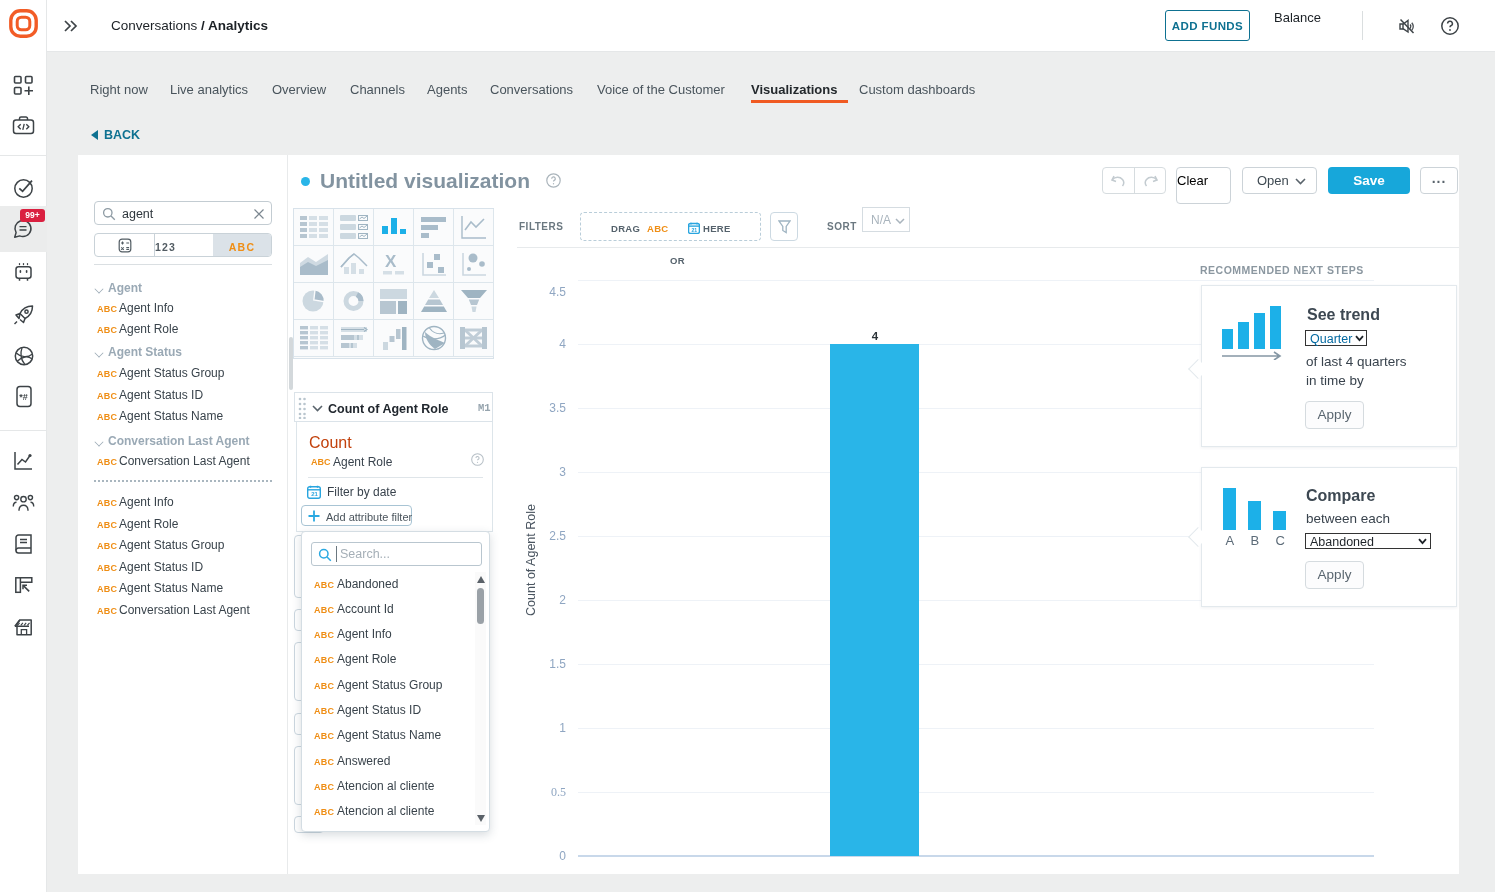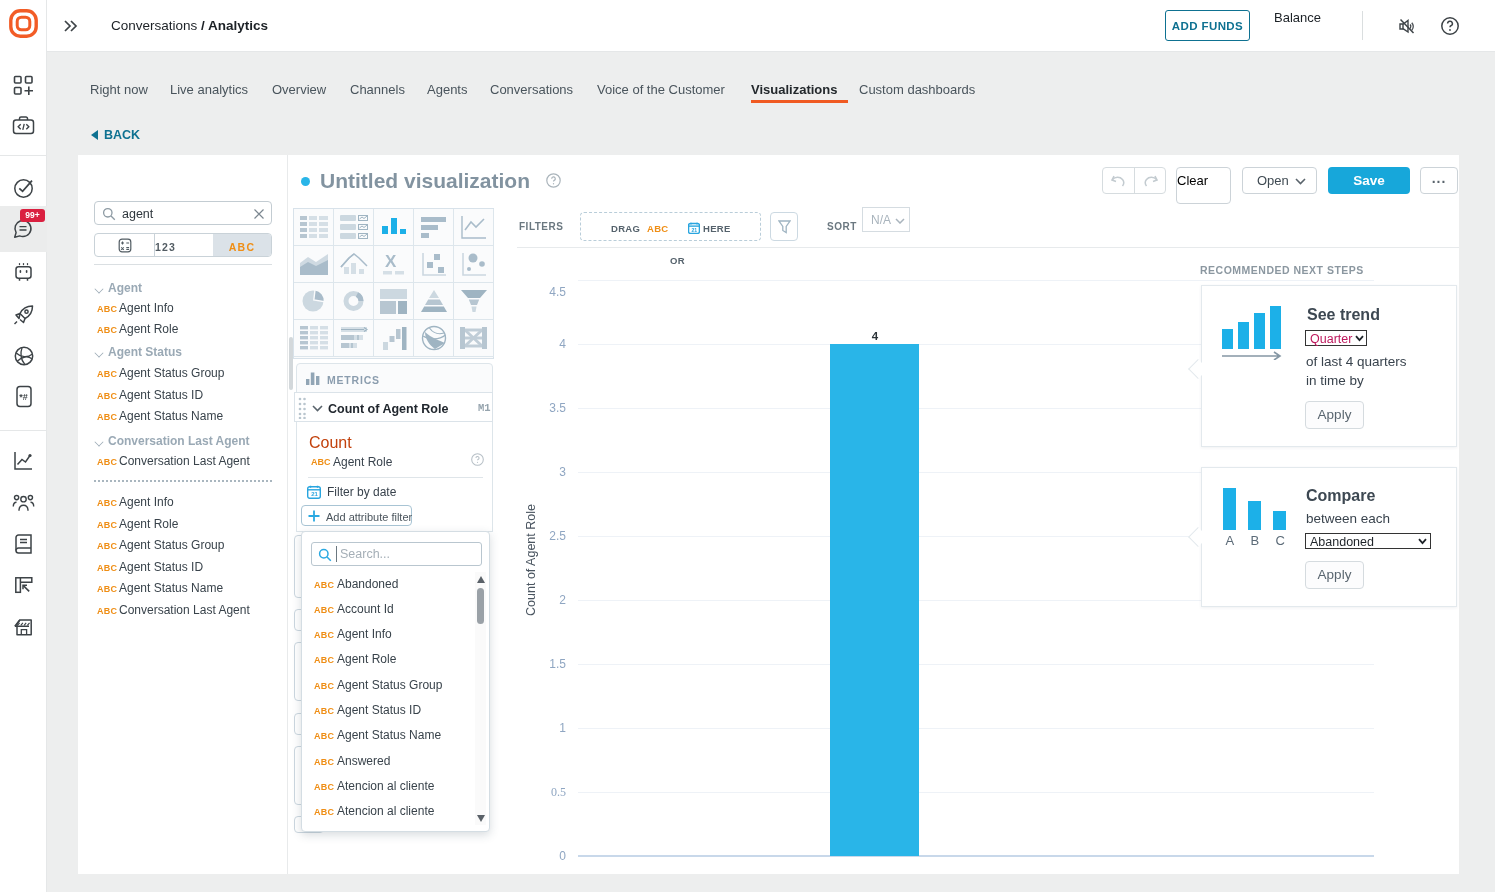--- a/index.html
+++ b/index.html
@@ -437,28 +437,20 @@
             <path d="M5 4 L22 4"></path>
             <path d="M5 4 L22 20"></path>
             <path d="M5 12 L22 12"></path>
             <path d="M5 20 L22 4"></path>
             <path d="M5 20 L22 20"></path>
           </g>
         </svg>
       </div>
   </div>
 
-  <div class="abs" style="left:296px; top:363px; width:197px; height:30px; border:1px solid #dde5ea; border-radius:4px 4px 0 0; background:#fafbfc;">
-    <svg class="abs" style="left:8px; top:7px;" width="16" height="15" viewBox="0 0 16 15" fill="#91a5b5">
-        <rect x="1" y="8" width="3.4" height="6"></rect>
-        <rect x="5.8" y="1.5" width="3.6" height="12.5"></rect>
-        <rect x="11" y="5" width="3.4" height="9"></rect>
-      </svg>
-    <div class="abs" style="left:30px; top:10px; font-size:10.5px; font-weight:bold; color:#8b9dae; letter-spacing:0.8px;">METRICS</div>
-  </div>
   <div class="abs" style="left:294px; top:392px; width:199px; height:30px; border:1px solid #dbe3e9; background:#fff;">
     <svg class="abs" style="left:3px; top:4px;" width="8" height="22" viewBox="0 0 8 22" fill="#b9c5ce">
         <circle cx="2" cy="2" r="1.3"></circle>
         <circle cx="6.5" cy="2" r="1.3"></circle>
         <circle cx="2" cy="7" r="1.3"></circle>
         <circle cx="6.5" cy="7" r="1.3"></circle>
         <circle cx="2" cy="12" r="1.3"></circle>
         <circle cx="6.5" cy="12" r="1.3"></circle>
         <circle cx="2" cy="17" r="1.3"></circle>
         <circle cx="6.5" cy="17" r="1.3"></circle>
@@ -596,21 +588,21 @@
       <g fill="#1cb0e8">
         <rect x="1" y="23" width="11" height="20"></rect>
         <rect x="17" y="16" width="11" height="27"></rect>
         <rect x="33" y="7" width="11" height="36"></rect>
         <rect x="49" y="0" width="11" height="43"></rect>
       </g>
       <path d="M1 50 H58 M53 46 l6 4 l-6 4" fill="none" stroke="#8597a4" stroke-width="1.6"></path>
     </svg>
   <div class="abs" style="left:1307px; top:306px; font-size:16px; font-weight:bold; color:#3d4852;">See trend</div>
   <div class="abs" style="left:1305px; top:330px; width:62px; height:16px; border:1px solid #333; background:#fff;">
-    <div class="abs" style="left:4px; top:1px; font-size:12.5px; color:#be185d;text-align:right;">Quarter</div>
+    <div class="abs" style="left:4px; top:1px; font-size:12.5px; color:#0369a1;text-align:right;">Quarter</div>
     <svg class="abs" style="left:49px; top:4px;" width="9" height="7" viewBox="0 0 9 7" fill="none" stroke="#1f2429" stroke-width="1.8">
         <path d="M1 1.2 L4.5 5.2 L8 1.2"></path>
       </svg>
   </div>
   <div class="abs" style="left:1306px; top:353px; font-size:13.5px; color:#39434d; line-height:18.5px;">of last 4 quarters<br>in time by</div>
   <div class="abs" style="left:1305px; top:401px; width:59px; height:28px; border:1px solid #d5dbdf; border-radius:4px; background:#fcfcfd; text-align:center; line-height:26px; font-size:13.5px; color:#5a6670;">Apply</div>
 
   <div class="abs" style="left:1201px; top:467px; width:256px; height:140px; border:1px solid #e3e9ed; background:#fff; box-shadow:0 1px 3px rgba(40,60,80,0.07);"></div>
   <div class="abs" style="left:1191px; top:530px; width:14px; height:14px; background:#fff; border-left:1px solid #e3e9ed; border-bottom:1px solid #e3e9ed; transform:rotate(45deg);"></div>
   <svg class="abs" style="left:1222px; top:488px;" width="66" height="58" viewBox="0 0 66 58">

